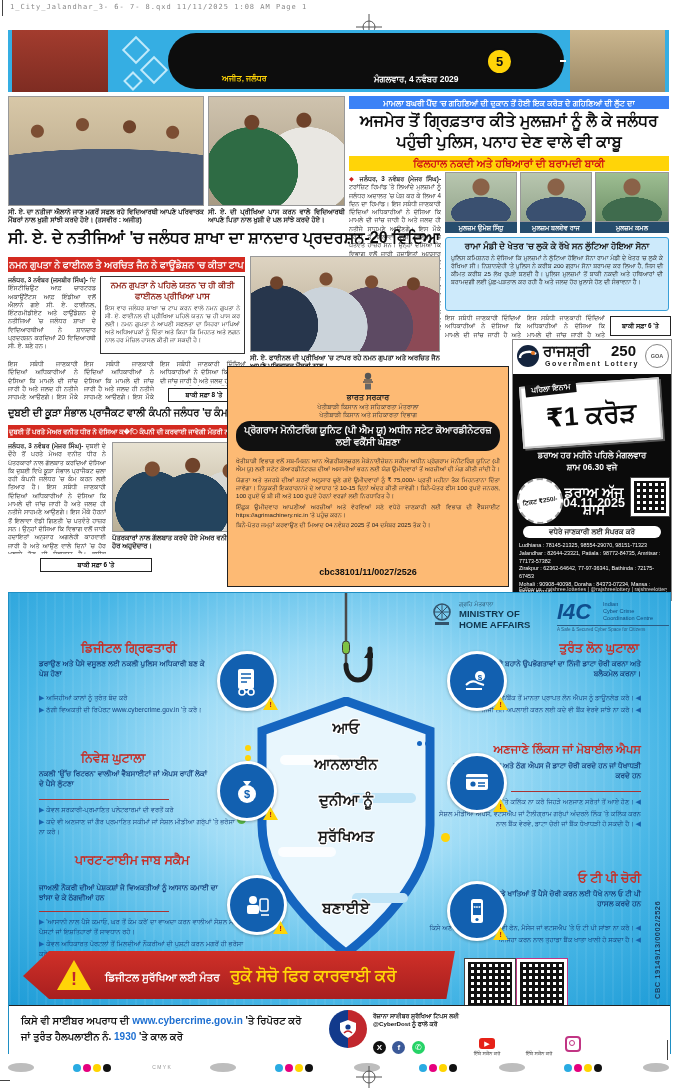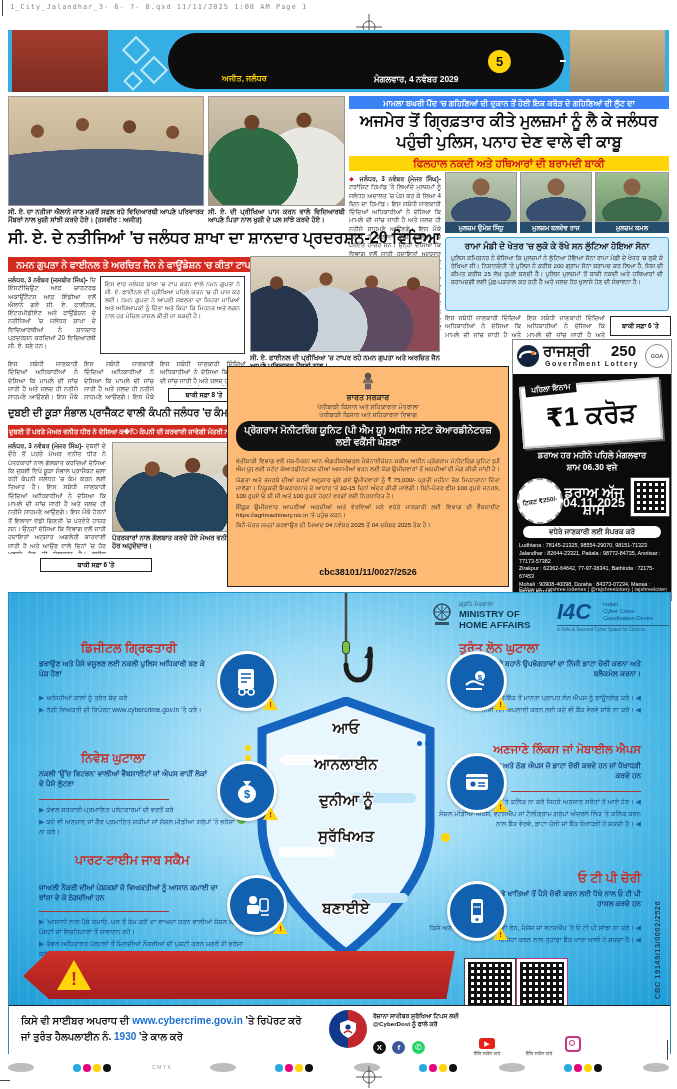--- a/index.html
+++ b/index.html
@@ -157,28 +157,29 @@
   <div class="abs bluebox clip" style="left:445px;top:237px;width:224px;height:74px;padding:3px 5px;box-sizing:border-box;">
     <div class="bold ctr" style="font-size:8.6px;color:#111;margin-bottom:2px;">ਰਾਮਾ ਮੰਡੀ ਦੇ ਖੇਤਰ 'ਚ ਲੁਕੋ ਕੇ ਰੱਖੇ ਸਨ ਲੁੱਟਿਆ ਹੋਇਆ ਸੋਨਾ</div>
     <div class="jt" style="font-size:6.2px;line-height:1.3;color:#222;">ਪੁਲਿਸ ਕਮਿਸ਼ਨਰ ਨੇ ਦੱਸਿਆ ਕਿ ਮੁਲਜ਼ਮਾਂ ਨੇ ਲੁੱਟਿਆ ਹੋਇਆ ਸੋਨਾ ਰਾਮਾ ਮੰਡੀ ਦੇ ਖੇਤਰ 'ਚ ਲੁਕੋ ਕੇ ਰੱਖਿਆ ਸੀ। ਨਿਸ਼ਾਨਦੇਹੀ 'ਤੇ ਪੁਲਿਸ ਨੇ ਕਰੀਬ 200 ਗ੍ਰਾਮ ਸੋਨਾ ਬਰਾਮਦ ਕਰ ਲਿਆ ਹੈ, ਜਿਸ ਦੀ ਕੀਮਤ ਕਰੀਬ 25 ਲੱਖ ਰੁਪਏ ਬਣਦੀ ਹੈ। ਪੁਲਿਸ ਮੁਲਜ਼ਮਾਂ ਤੋਂ ਬਾਕੀ ਨਕਦੀ ਅਤੇ ਹਥਿਆਰਾਂ ਦੀ ਬਰਾਮਦਗੀ ਲਈ ਪੁੱਛ-ਪੜਤਾਲ ਕਰ ਰਹੀ ਹੈ ਅਤੇ ਜਲਦ ਹੋਰ ਖੁਲਾਸੇ ਹੋਣ ਦੀ ਸੰਭਾਵਨਾ ਹੈ।</div>
   </div>
 
   <div class="abs clip body6 jt" style="left:445px;top:314px;width:76px;height:24px;">ਇਸ ਸਬੰਧੀ ਜਾਣਕਾਰੀ ਦਿੰਦਿਆਂ ਅਧਿਕਾਰੀਆਂ ਨੇ ਦੱਸਿਆ ਕਿ ਮਾਮਲੇ ਦੀ ਜਾਂਚ ਜਾਰੀ ਹੈ ਅਤੇ ਜਲਦ ਹੀ ਨਤੀਜੇ ਸਾਹਮਣੇ ਆਉਣਗੇ। ਇਸ ਮੌਕੇ ਹੋਰਨਾਂ ਤੋਂ ਇਲਾਵਾ ਵੱਡੀ ਗਿਣਤੀ 'ਚ ਪਤਵੰਤੇ ਹਾਜ਼ਰ ਸਨ। ਉਨ੍ਹਾਂ ਦੱਸਿਆ ਕਿ ਵਿਭਾਗ ਵਲੋਂ ਜਾਰੀ ਹਦਾਇਤਾਂ ਅਨੁਸਾਰ ਅਗਲੇਰੀ ਕਾਰਵਾਈ ਜਾਰੀ ਹੈ ਅਤੇ ਆਉਣ ਵਾਲੇ ਦਿਨਾਂ 'ਚ ਹੋਰ ਖੁਲਾਸੇ ਹੋਣ ਦੀ ਸੰਭਾਵਨਾ ਹੈ। ਵਧੀਕ ਜਾਣਕਾਰੀ ਅਨੁਸਾਰ ਸਬੰਧਿਤ ਧਿਰਾਂ ਨਾਲ ਗੱਲਬਾਤ ਕਰਕੇ ਅਗਲੇਰੇ ਪ੍ਰਬੰਧ ਮੁਕੰਮਲ ਕਰ ਲਏ ਗਏ ਹਨ ਅਤੇ ਸਮੂਹ ਵਸਨੀਕਾਂ ਨੂੰ ਸਹਿਯੋਗ ਦੇਣ ਦੀ ਅਪੀਲ ਕੀਤੀ ਗਈ ਹੈ। ਇਸ ਦੌਰਾਨ ਵੱਖ-ਵੱਖ ਜਥੇਬੰਦੀਆਂ ਵਲੋਂ ਵੀ ਆਪੋ-ਆਪਣੇ ਵਿਚਾਰ ਪੇਸ਼ ਕੀਤੇ ਗਏ ਅਤੇ ਪ੍ਰਸ਼ਾਸਨ ਤੋਂ ਬਣਦੀ ਕਾਰਵਾਈ ਦੀ ਮੰਗ ਕੀਤੀ ਗਈ।</div>
   <div class="abs clip body6 jt" style="left:527px;top:314px;width:78px;height:24px;">ਇਸ ਸਬੰਧੀ ਜਾਣਕਾਰੀ ਦਿੰਦਿਆਂ ਅਧਿਕਾਰੀਆਂ ਨੇ ਦੱਸਿਆ ਕਿ ਮਾਮਲੇ ਦੀ ਜਾਂਚ ਜਾਰੀ ਹੈ ਅਤੇ ਜਲਦ ਹੀ ਨਤੀਜੇ ਸਾਹਮਣੇ ਆਉਣਗੇ। ਇਸ ਮੌਕੇ ਹੋਰਨਾਂ ਤੋਂ ਇਲਾਵਾ ਵੱਡੀ ਗਿਣਤੀ 'ਚ ਪਤਵੰਤੇ ਹਾਜ਼ਰ ਸਨ। ਉਨ੍ਹਾਂ ਦੱਸਿਆ ਕਿ ਵਿਭਾਗ ਵਲੋਂ ਜਾਰੀ ਹਦਾਇਤਾਂ ਅਨੁਸਾਰ ਅਗਲੇਰੀ ਕਾਰਵਾਈ ਜਾਰੀ ਹੈ ਅਤੇ ਆਉਣ ਵਾਲੇ ਦਿਨਾਂ 'ਚ ਹੋਰ ਖੁਲਾਸੇ ਹੋਣ ਦੀ ਸੰਭਾਵਨਾ ਹੈ। ਵਧੀਕ ਜਾਣਕਾਰੀ ਅਨੁਸਾਰ ਸਬੰਧਿਤ ਧਿਰਾਂ ਨਾਲ ਗੱਲਬਾਤ ਕਰਕੇ ਅਗਲੇਰੇ ਪ੍ਰਬੰਧ ਮੁਕੰਮਲ ਕਰ ਲਏ ਗਏ ਹਨ ਅਤੇ ਸਮੂਹ ਵਸਨੀਕਾਂ ਨੂੰ ਸਹਿਯੋਗ ਦੇਣ ਦੀ ਅਪੀਲ ਕੀਤੀ ਗਈ ਹੈ। ਇਸ ਦੌਰਾਨ ਵੱਖ-ਵੱਖ ਜਥੇਬੰਦੀਆਂ ਵਲੋਂ ਵੀ ਆਪੋ-ਆਪਣੇ ਵਿਚਾਰ ਪੇਸ਼ ਕੀਤੇ ਗਏ ਅਤੇ ਪ੍ਰਸ਼ਾਸਨ ਤੋਂ ਬਣਦੀ ਕਾਰਵਾਈ ਦੀ ਮੰਗ ਕੀਤੀ ਗਈ।</div>
   <div class="abs contbox" style="left:610px;top:316px;width:59px;height:18px;">ਬਾਕੀ ਸਫ਼ਾ 6 'ਤੇ</div>
 
   <div class="abs bold ctr clip" style="left:8px;top:229px;width:432px;height:24px;font-size:16px;color:#0d0d0d;white-space:nowrap;">ਸੀ. ਏ. ਦੇ ਨਤੀਜਿਆਂ 'ਚ ਜਲੰਧਰ ਸ਼ਾਖਾ ਦਾ ਸ਼ਾਨਦਾਰ ਪ੍ਰਦਰਸ਼ਨ-20 ਵਿਦਿਆਰਥੀ ਬਣੇ ਸੀ. ਏ.</div>
-  <div class="abs redbar" style="left:8px;top:257px;width:237px;height:15px;font-size:9.5px;padding-left:7px;">ਨਮਨ ਗੁਪਤਾ ਨੇ ਫਾਈਨਲ ਤੇ ਅਰਚਿਤ ਜੈਨ ਨੇ ਫਾਊਂਡੇਸ਼ਨ 'ਚ ਕੀਤਾ ਟਾਪ</div>
+  <div class="abs redbar" style="left:8px;top:257px;width:237px;height:15px;font-size:9.5px;">ਨਮਨ ਗੁਪਤਾ ਨੇ ਫਾਈਨਲ ਤੇ ਅਰਚਿਤ ਜੈਨ ਨੇ ਫਾਊਂਡੇਸ਼ਨ 'ਚ ਕੀਤਾ ਟਾਪ</div>
 
   <div class="abs clip body6 jt" style="left:8px;top:276px;width:88px;height:78px;">
     <span class="bold">ਜਲੰਧਰ, 3 ਨਵੰਬਰ (ਜਸਬੀਰ ਸਿੰਘ)-</span>
     <span>ਦਿ ਇੰਸਟੀਚਿਊਟ ਆਫ਼ ਚਾਰਟਰਡ ਅਕਾਊਂਟੈਂਟਸ ਆਫ਼ ਇੰਡੀਆ ਵਲੋਂ ਐਲਾਨੇ ਗਏ ਸੀ. ਏ. ਫਾਈਨਲ, ਇੰਟਰਮੀਡੀਏਟ ਅਤੇ ਫਾਊਂਡੇਸ਼ਨ ਦੇ ਨਤੀਜਿਆਂ 'ਚ ਜਲੰਧਰ ਸ਼ਾਖਾ ਦੇ ਵਿਦਿਆਰਥੀਆਂ ਨੇ ਸ਼ਾਨਦਾਰ ਪ੍ਰਦਰਸ਼ਨ ਕਰਦਿਆਂ 20 ਵਿਦਿਆਰਥੀ ਸੀ. ਏ. ਬਣੇ ਹਨ।</span>
   </div>
 
   <div class="abs frame clip" style="left:100px;top:276px;width:145px;height:78px;padding:3px 4px;box-sizing:border-box;background:#fff;">
+    <div class="bold ctr" style="font-size:8.4px;color:#8c1d12;margin-bottom:2px;">ਨਮਨ ਗੁਪਤਾ ਨੇ ਪਹਿਲੇ ਯਤਨ 'ਚ ਹੀ ਕੀਤੀ ਫਾਈਨਲ ਪ੍ਰੀਖਿਆ ਪਾਸ</div>
     <div class="jt" style="font-size:6.1px;line-height:1.3;color:#222;">ਇਸ ਵਾਰ ਜਲੰਧਰ ਸ਼ਾਖਾ 'ਚ ਟਾਪ ਕਰਨ ਵਾਲੇ ਨਮਨ ਗੁਪਤਾ ਨੇ ਸੀ. ਏ. ਫਾਈਨਲ ਦੀ ਪ੍ਰੀਖਿਆ ਪਹਿਲੇ ਯਤਨ 'ਚ ਹੀ ਪਾਸ ਕਰ ਲਈ। ਨਮਨ ਗੁਪਤਾ ਨੇ ਆਪਣੀ ਸਫਲਤਾ ਦਾ ਸਿਹਰਾ ਮਾਪਿਆਂ ਅਤੇ ਅਧਿਆਪਕਾਂ ਨੂੰ ਦਿੱਤਾ ਅਤੇ ਕਿਹਾ ਕਿ ਮਿਹਨਤ ਅਤੇ ਲਗਨ ਨਾਲ ਹਰ ਮੰਜ਼ਿਲ ਹਾਸਲ ਕੀਤੀ ਜਾ ਸਕਦੀ ਹੈ।</div>
   </div>
 
   <div class="abs photo" style="left:250px;top:256px;width:190px;height:96px;background:
        radial-gradient(circle at 14% 28%,#6f432b 0 6px,transparent 7px),
        radial-gradient(circle at 40% 24%,#7c4e33 0 6px,transparent 7px),
        radial-gradient(circle at 64% 27%,#7c4e33 0 6px,transparent 7px),
        radial-gradient(circle at 86% 29%,#6f432b 0 6px,transparent 7px),
        radial-gradient(ellipse 22% 42% at 14% 72%,#27364c 0 99%,transparent 100%),
        radial-gradient(ellipse 22% 42% at 40% 74%,#cbd3da 0 99%,transparent 100%),
@@ -364,21 +365,21 @@
       <div class="icirc" style="left:218px;top:282px;">
         <svg width="28" height="28" viewBox="0 0 28 28">
             <circle cx="10" cy="9" r="4" fill="#fff"></circle>
             <rect x="4" y="14" width="12" height="9" rx="2" fill="#fff"></rect>
             <rect x="17" y="8" width="8" height="12" rx="1.5" fill="none" stroke="#fff" stroke-width="1.6"></rect>
             <path d="M18 24 h8" stroke="#fff" stroke-width="1.6"></path>
           </svg>
         <span class="warn" style="right:-4px;bottom:-2px;">!</span>
       </div>
 
-      <div class="abs sec-title" style="left:450px;top:48px;width:180px;">ਤੁਰੰਤ ਲੋਨ ਘੁਟਾਲਾ</div>
+      <div class="abs sec-title" style="left:450px;top:48px;width:180px;text-align:right;">ਤੁਰੰਤ ਲੋਨ ਘੁਟਾਲਾ</div>
       <div class="abs sec-desc" style="left:436px;top:66px;width:196px;text-align:right;">ਤੁਰੰਤ ਕਰਜ਼ਿਆਂ ਦੇ ਬਹਾਨੇ ਉਪਭੋਗਤਾਵਾਂ ਦਾ ਨਿੱਜੀ ਡਾਟਾ ਚੋਰੀ ਕਰਨਾ ਅਤੇ ਬਲੈਕਮੇਲ ਕਰਨਾ।</div>
       <div class="abs sec-b" style="left:428px;top:100px;width:204px;text-align:right;">
         <div><span>ਕੇਵਲ ਆਰ ਬੀ ਆਈ/ਬੈਂਕ ਤੋਂ ਮਾਨਤਾ ਪ੍ਰਾਪਤ ਲੋਨ ਐਪਸ ਨੂੰ ਡਾਊਨਲੋਡ ਕਰੋ।</span><span class="arr"> ◀</span></div>
         <div style="margin-top:2px;"><span>ਨਿੱਜੀ ਲੋਨ ਅਪਲਾਈ ਕਰਨ ਲਈ ਕਦੇ ਵੀ ਬੈਂਕ ਵੇਰਵੇ ਸਾਂਝੇ ਨਾ ਕਰੋ।</span><span class="arr"> ◀</span></div>
       </div>
       <div class="icirc" style="left:438px;top:58px;left:438px;">
         <svg width="28" height="28" viewBox="0 0 28 28">
             <path d="M3 18 q6 -6 12 -2 l6 2" fill="none" stroke="#fff" stroke-width="2"></path>
             <circle cx="17" cy="9" r="5" fill="#fff"></circle>
             <text x="17" y="12.5" text-anchor="middle" font-size="8" font-weight="bold" fill="#1260b0">$</text>
@@ -416,20 +417,24 @@
             <rect x="10" y="6" width="8" height="12" fill="#1260b0"></rect>
             <text x="14" y="13" text-anchor="middle" font-size="6" font-weight="bold" fill="#fff">***</text>
             <circle cx="14" cy="22.5" r="1.6" fill="#1260b0"></circle>
           </svg>
         <span class="warn" style="right:-4px;bottom:-2px;">!</span>
       </div>
 
       <div class="abs" id="banner" style="left:14px;top:358px;width:432px;height:48px;">
         <div style="width:34px;height:30px;margin-left:34px;background:#ffd408;clip-path:polygon(50% 0,100% 100%,0 100%);
              color:#c1272d;font-weight:bold;font-size:18px;text-align:center;line-height:38px;flex:none;">!</div>
+        <div style="margin-left:14px;white-space:nowrap;">
+          <span style="color:#fff;font-weight:bold;font-size:10.5px;">ਡਿਜੀਟਲ ਸੁਰੱਖਿਆ ਲਈ ਮੰਤਰ</span>
+          <span style="color:#ffd408;font-weight:bold;font-size:16.5px;margin-left:6px;">ਰੁਕੋ ਸੋਚੋ ਫਿਰ ਕਾਰਵਾਈ ਕਰੋ</span>
+        </div>
       </div>
 
       <div class="abs qr" style="left:456px;top:366px;width:44px;height:44px;"></div>
       <div class="abs qr" style="left:508px;top:366px;width:44px;height:44px;outline-color:#c13584;"></div>
 
       <div class="abs cbcv" style="left:644px;top:196px;height:210px;">CBC 19149/13/0002/2526</div>
     </div>
 
     <div class="abs" style="left:0;top:412px;width:661px;height:48px;background:#fff;border-top:1.5px solid #222;">
       <div class="abs" style="left:12px;top:7px;width:300px;font-size:10px;font-weight:bold;color:#111;line-height:1.6;">

